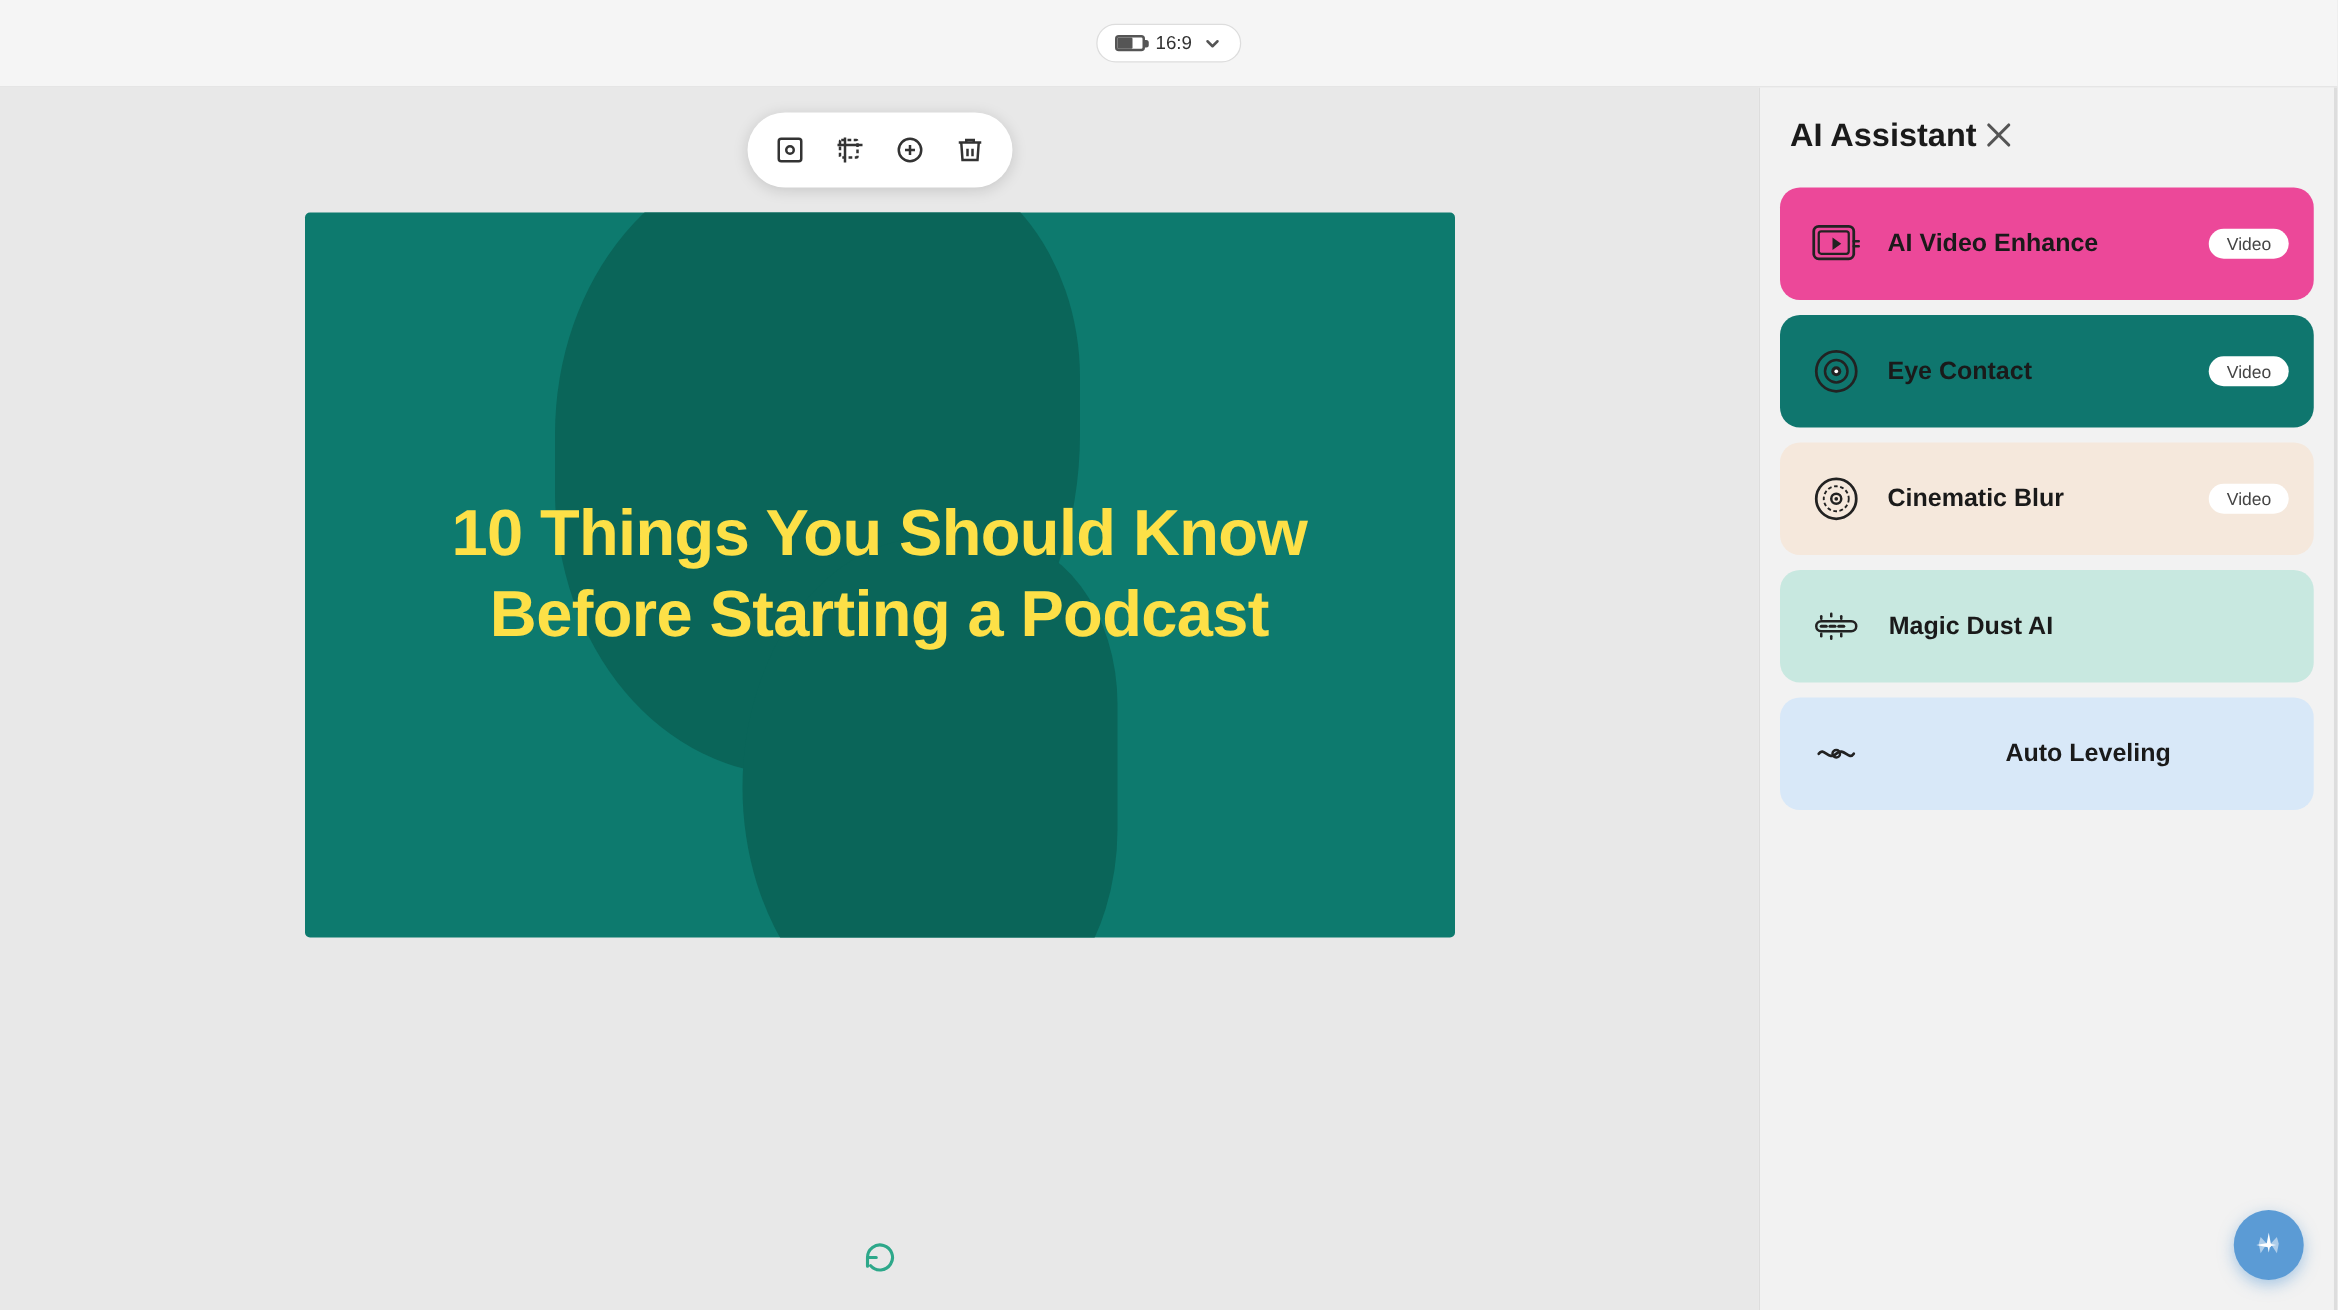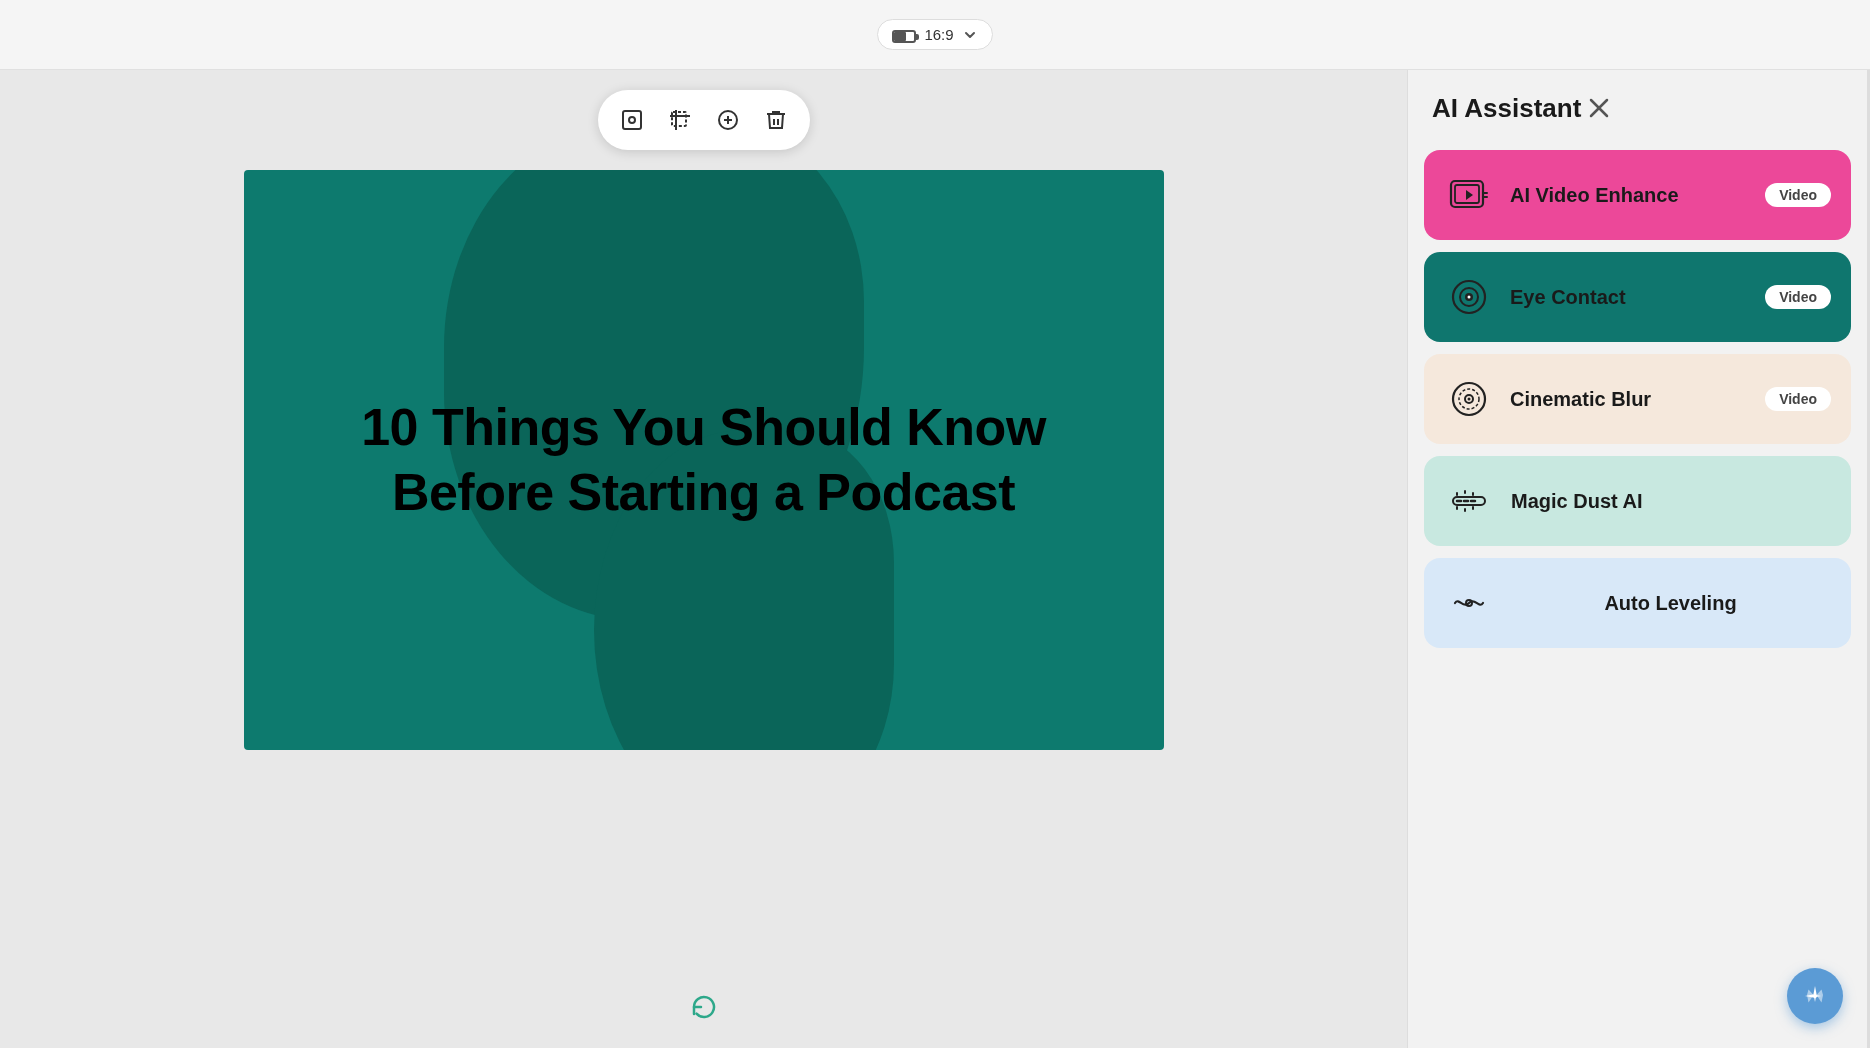--- a/index.html
+++ b/index.html
@@ -18,21 +18,21 @@
       height: 70px;
       background: #f5f5f5;
       display: flex;
       align-items: center;
       padding: 0 20px;
       border-bottom: 1px solid #e0e0e0;
       flex-shrink: 0;
     }
     .aspect-ratio-selector {
       display: flex;
-      align-items: flex-end;
+      align-items: center;
       gap: 8px;
       background: white;
       border: 1px solid #ddd;
       border-radius: 20px;
       padding: 6px 14px;
       cursor: pointer;
       font-size: 15px;
       font-weight: 500;
       color: #333;
       margin-left: auto;
@@ -141,21 +141,21 @@
       background: #0a6559;
       border-radius: 60% 40% 50% 60%;
       bottom: -80px;
       left: 350px;
     }
 
     .video-title {
       position: relative;
       z-index: 2;
       text-align: center;
-      color: #000000;
+      color: #fde047;
       font-size: 52px;
       font-weight: 700;
       line-height: 1.25;
       max-width: 700px;
       letter-spacing: -0.5px;
     }
 
     
     .canvas-bottom {
       position: absolute;
@@ -250,21 +250,21 @@
       font-weight: 600;
       color: #1a1a1a;
       flex: 1;
     }
 
     .feature-badge {
       background: white;
       border-radius: 20px;
       padding: 4px 14px;
       font-size: 14px;
-      font-weight: 700;
+      font-weight: 400;
       color: #444;
     }
 
     
     .sparkle-fab {
       position: absolute;
       bottom: 24px;
       right: 24px;
       width: 56px;
       height: 56px;

